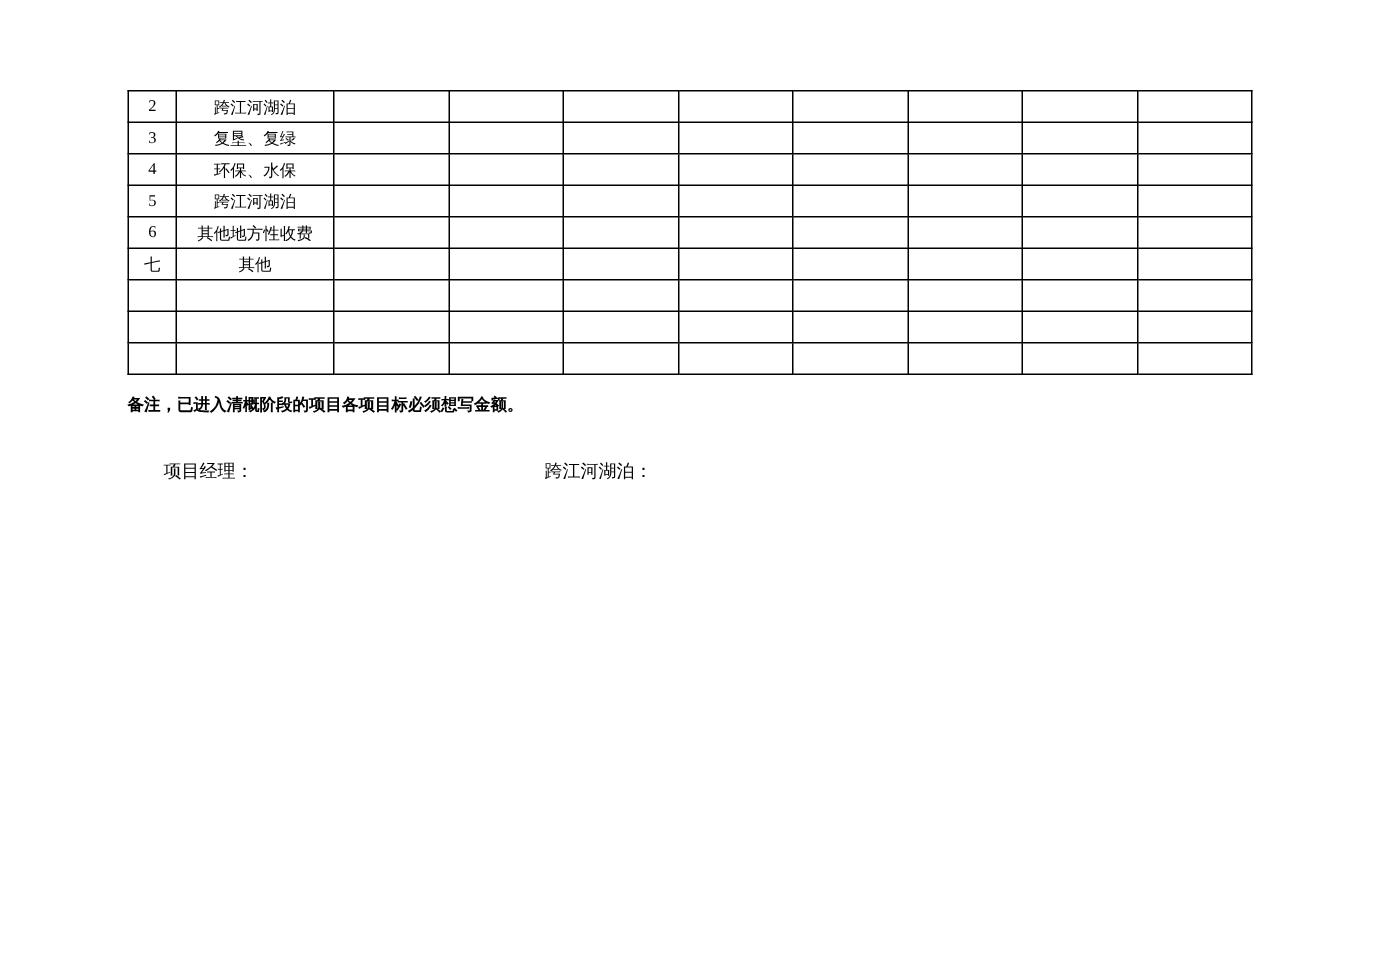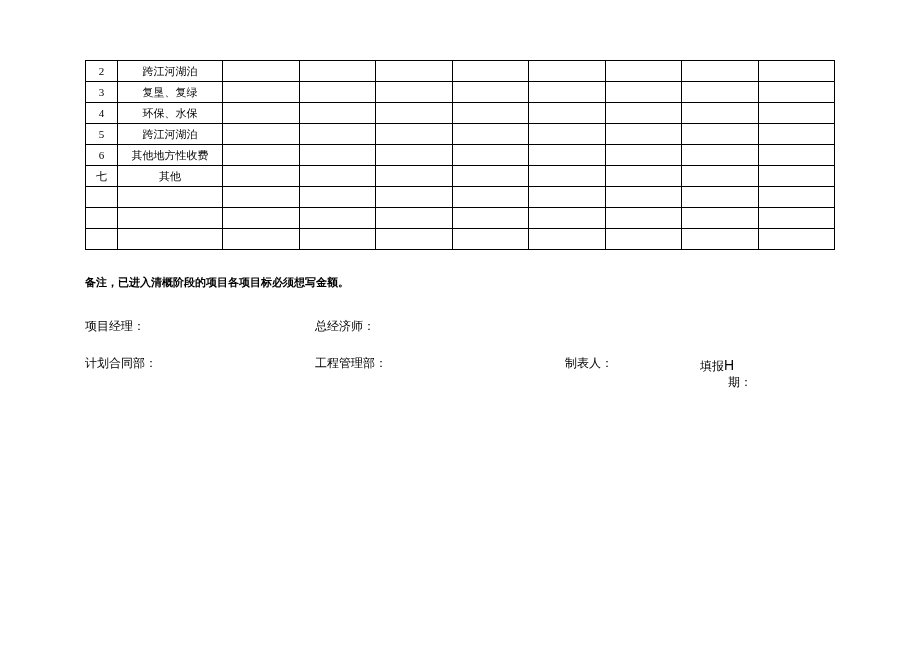--- a/index.html
+++ b/index.html
@@ -29,35 +29,36 @@
       font-size: 11px;
       padding: 0 2px;
     }
     td.col-idx {
       width: 32px;
     }
     td.col-item {
       width: 105px;
     }
     .note {
-      margin-top: 24px;
+      margin-top: 12px;
       font-size: 11px;
       font-weight: bold;
       line-height: 1.6;
     }
     .sig-area {
       margin-top: 26px;
     }
     .sig-row {
       display: flex;
       margin-bottom: 20px;
       font-size: 12px;
     }
     .sig-cell {
       flex: 1;
+      margin-left: 24px;
     }
     .sig-cell.c1 { flex: 0 0 230px; }
     .sig-cell.c2 { flex: 0 0 250px; }
     .sig-cell.c3 { flex: 0 0 135px; }
     .sig-cell.c4 { flex: 1; text-align: left; }
     .fill-h {
       display: inline-block;
       line-height: 1.5;
     }
     .fill-h .big {
@@ -185,27 +186,16 @@
       <td></td>
     </tr>
   </tbody>
 </table>
 
 <div class="note">备注，已进入清概阶段的项目各项目标必须想写金额。</div>
 
 <div class="sig-area">
   <div class="sig-row">
     <div class="sig-cell c1">项目经理：</div>
-    <div class="sig-cell c3">总经济师：</div>
+    <div class="sig-cell c3">跨江河湖泊：</div>
     <div class="sig-cell c4"></div>
   </div>
-  <div class="sig-row">
-    <div class="sig-cell c1">计划合同部：</div>
-    <div class="sig-cell c2">工程管理部：</div>
-    <div class="sig-cell c3">制表人：</div>
-    <div class="sig-cell c4">
-      <span class="fill-h">
-        <span>填报</span><span class="big">H</span>
-      </span>
-      <span class="fill-sub">期：</span>
-    </div>
-  </div>
 </div>
 
 </body></html>

